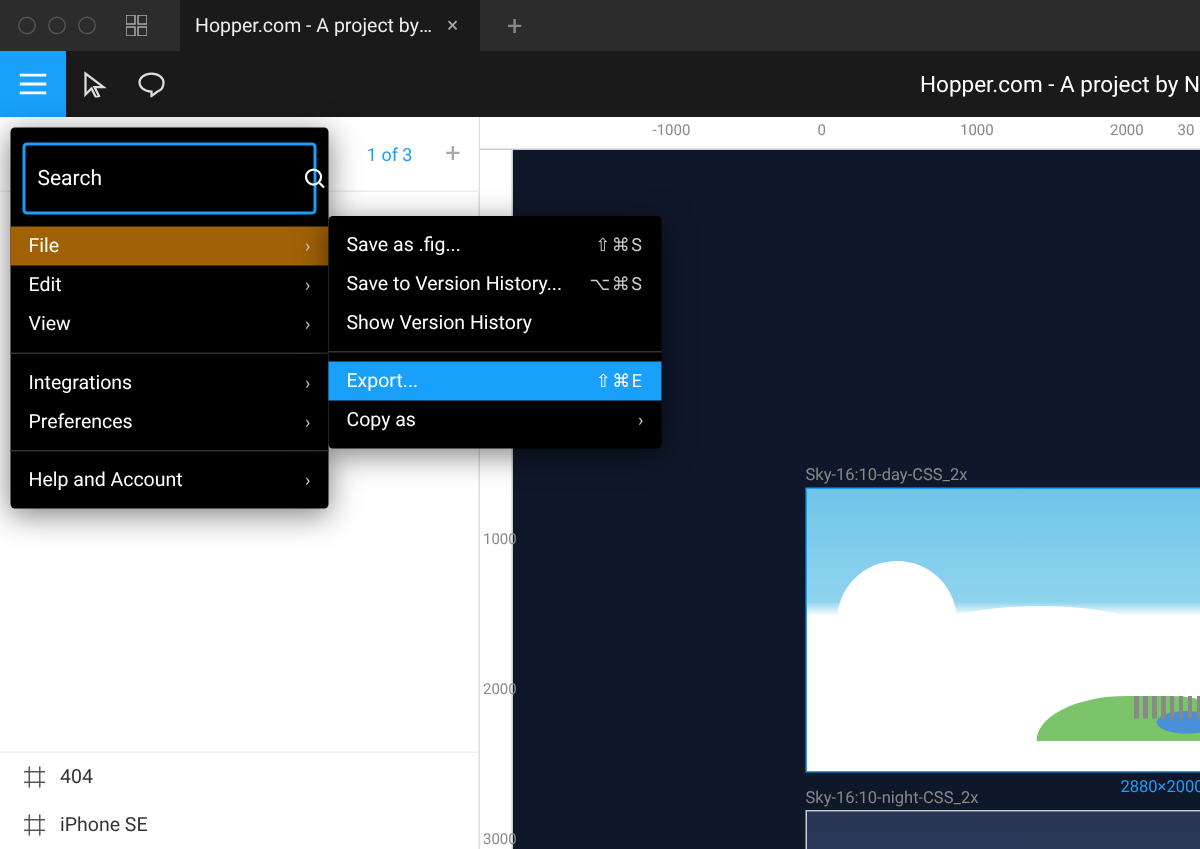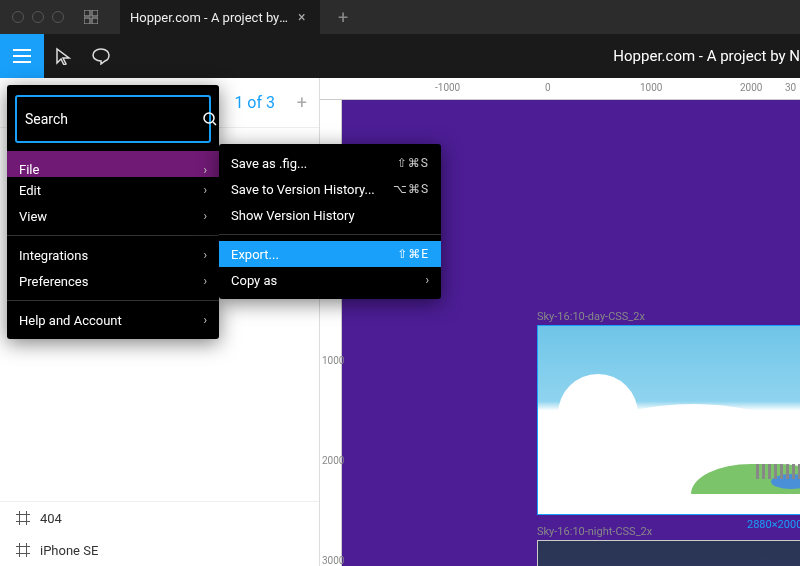--- a/index.html
+++ b/index.html
@@ -12,30 +12,30 @@
   .tab-title { color: #eee; font-size: 13px; white-space: nowrap; overflow: hidden; text-overflow: ellipsis; max-width: 160px; }
   .tab-close { color: #aaa; font-size: 14px; cursor: pointer; }
   .newtab { color: #888; font-size: 18px; margin-left: 10px; cursor:pointer; padding:0 8px;}
   .toolbar { height: 44px; background: #1a1a1a; display: flex; align-items: center; position: relative; }
   .hamburger { width: 44px; height: 44px; background: #18a0fb; display: flex; align-items: center; justify-content: center; cursor:pointer; }
   .tool { width: 38px; height:44px; display:flex; align-items:center; justify-content:center; cursor:pointer; color:#ccc; }
   .projtitle { position: absolute; right: 0; color: #fff; font-size: 15px; padding-right: 0; white-space:nowrap; }
   .body { display:flex; height: calc(566px - 78px); position: relative; }
   .leftpanel { width: 320px; background: #fff; border-right: 1px solid #ddd; position: relative; display:flex; flex-direction:column; }
   .pagesbar { height: 50px; background:#fff; border-bottom:1px solid #eee; display:flex; align-items:center; justify-content:flex-end; padding:0 12px; position:relative; }
-  .pagescount { position:absolute; right:44px; color:#18a0fb; font-size:16px; }
+  .pagescount { position:absolute; right:44px; color:#18a0fb; font-size:12px; }
   .addpage { color:#aaa; font-size:18px; cursor:pointer; }
   .layerlist { flex:1; }
   .layers-bottom { border-top:1px solid #eee; }
   .layer-item { height:32px; display:flex; align-items:center; gap:10px; padding-left:16px; font-size:13px; color:#333; cursor:pointer; }
   .frameicon { width:14px; height:14px; position:relative; }
   .frameicon::before, .frameicon::after { content:""; position:absolute; background:#555; }
   .frameicon::before { width:100%; height:1px; top:3px; box-shadow: 0 7px 0 #555; }
   .frameicon::after { height:100%; width:1px; left:3px; box-shadow: 7px 0 0 #555; }
-  .canvas { flex:1; background:#4c1d95; position:relative; overflow:hidden; }
+  .canvas { flex:1; background:#0f172a; position:relative; overflow:hidden; }
   .ruler-h { height:22px; background:#fff; border-bottom:1px solid #ccc; display:flex; position:relative; font-size:10px; color:#888; }
   .ruler-h span { position:absolute; top:4px; }
   .ruler-v { width:22px; background:#fff; border-right:1px solid #ccc; position:absolute; left:0; top:22px; bottom:0; font-size:10px; color:#888; }
   .ruler-v span { position:absolute; left:2px; writing-mode: horizontal-tb; transform: translateY(-50%); }
   .canvas-content { position:absolute; left:22px; top:22px; right:0; bottom:0; }
   .artboard-label { font-size:11px; color:#888; position:absolute; }
   .artboard { position:absolute; background:#fff; border:1px solid #ccc; }
   .ab1 { left:195px; top:225px; width:285px; height:190px; border:1px solid #18a0fb; background: linear-gradient(#6fc5e8 0%, #8fd4ef 40%, #fff 45%); overflow:hidden; }
   .clouds { position:absolute; bottom:0; left:-20px; right:-20px; height:110px; background:#fff; border-radius: 60% 50% 0 0 / 100% 80% 0 0; }
   .clouds::before { content:""; position:absolute; top:-30px; left:40px; width:80px; height:80px; background:#fff; border-radius:50%; }
@@ -46,21 +46,21 @@
   .dims { position:absolute; color:#18a0fb; font-size:11px; }
   .ab2 { left:195px; top:440px; width:285px; height:220px; background: linear-gradient(#2a3555 0%, #3a4a75 100%); }
   
   .menu { position:absolute; background:#000; border-radius:3px; box-shadow:0 4px 20px rgba(0,0,0,0.5); z-index:100; padding:6px 0; }
   .mainmenu { left:7px; top:85px; width:212px; }
   .search-wrap { padding:4px 8px 8px; }
   .search-box { border:2px solid #18a0fb; border-radius:3px; height:48px; display:flex; align-items:center; padding:0 8px; }
   .search-box input { flex:1; background:transparent; border:none; outline:none; color:#fff; font-size:14px; }
   .search-box input::placeholder{ color:#fff; }
   .menu-item { height:26px; display:flex; align-items:center; justify-content:space-between; padding:0 12px; color:#fff; font-size:13px; cursor:pointer; }
-  .menu-item.hl { background:#701a75;align-items:flex-end; }
+  .menu-item.hl { background:#a16207; }
   .menu-sep { height:1px; background:#333; margin:6px 0; }
   .chev { color:#ccc; font-size:12px; }
   .submenu { left:219px; top:144px; width:222px; }
   .sub-item { height:26px; display:flex; align-items:center; justify-content:space-between; padding:0 12px; color:#fff; font-size:13px; cursor:pointer; }
   .sub-item.hl { background:#18a0fb; }
   .shortcut { color:#ccc; font-size:12px; letter-spacing:1px; }
   .hl .shortcut { color:#fff; }
   svg { display:block; }
 </style>
 </head>

